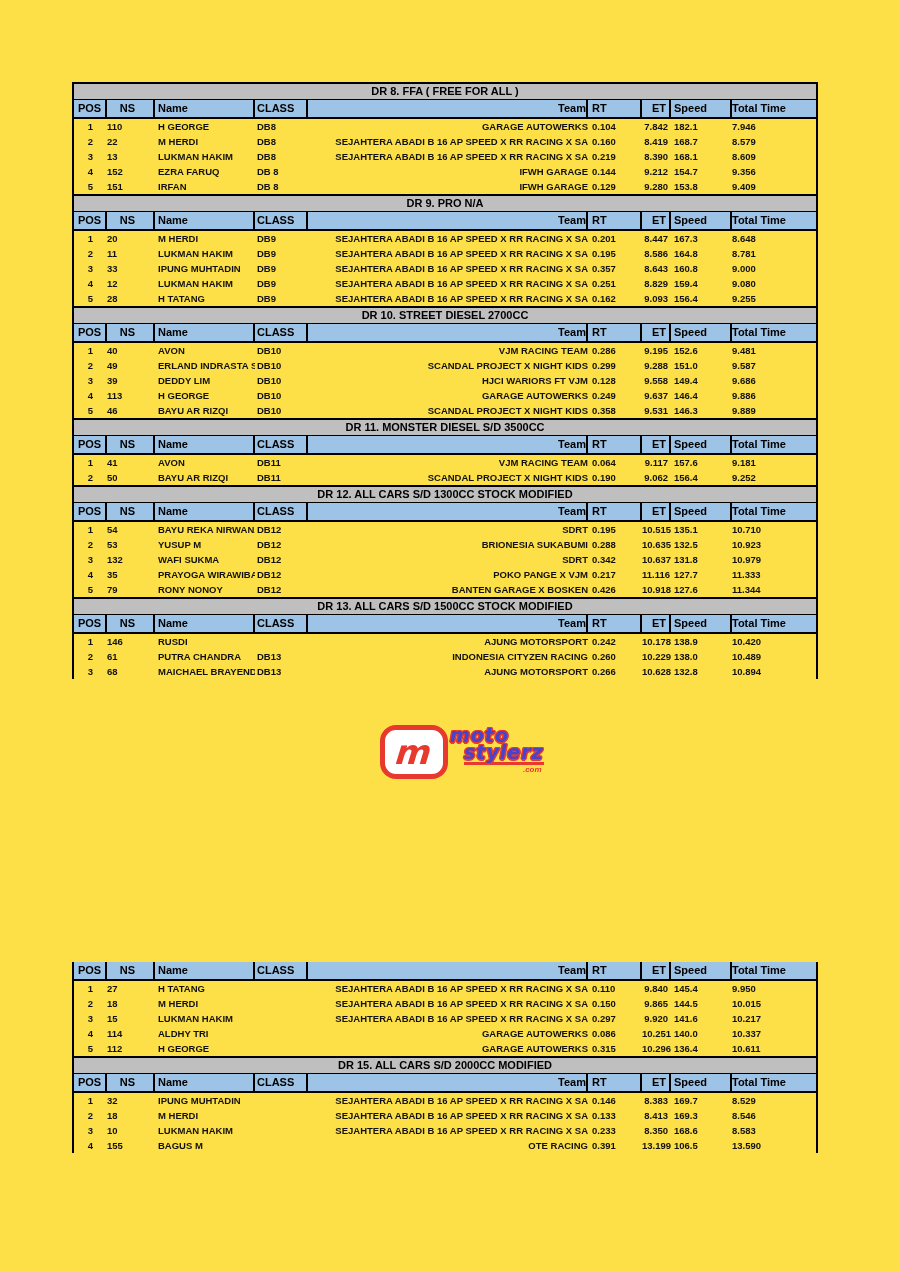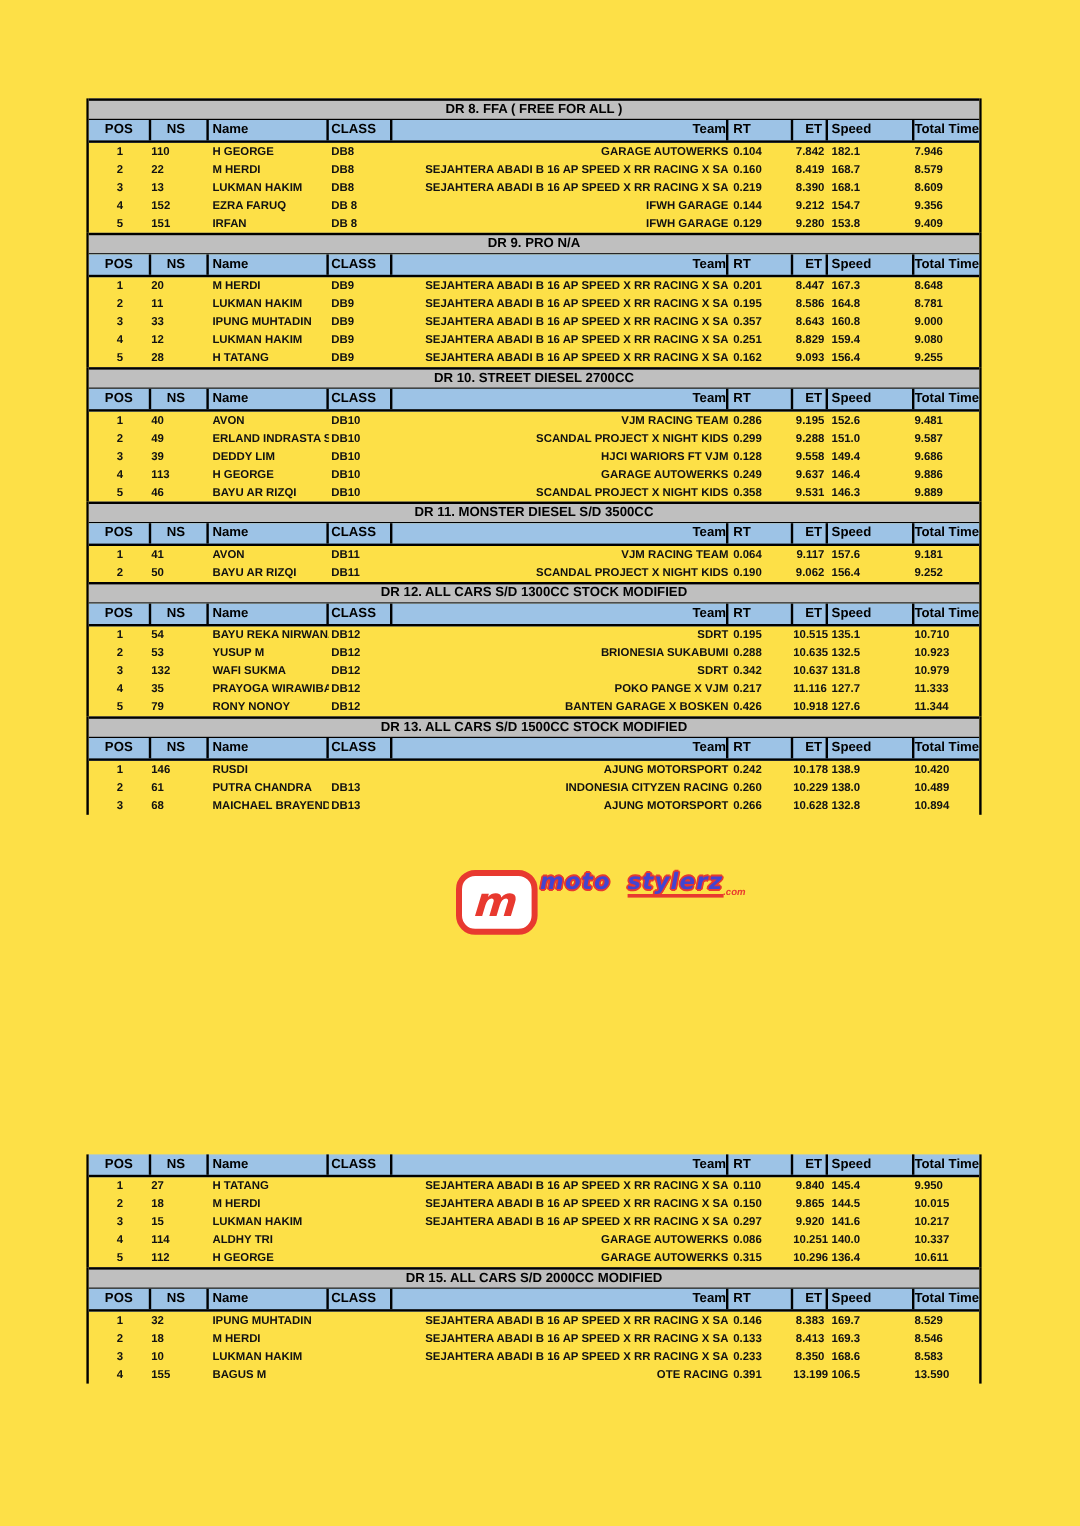--- a/index.html
+++ b/index.html
@@ -11,36 +11,36 @@
   .section-title{background:#BFBFBF;border-top:2px solid #000;border-bottom:1px solid #000;
         height:15px;line-height:15px;text-align:center;font-size:11px;font-weight:bold;color:#000;}
   .header-row{display:flex;background:#9DC3E6;border-bottom:2px solid #000;height:17px;}
   .header-cell{box-sizing:border-box;font-size:11px;font-weight:bold;color:#000;text-align:center;
         line-height:16px;overflow:hidden;white-space:nowrap;border-right:2px solid #000;}
   .header-cell:last-child{border-right:none;}
   .row{display:flex;height:15px;}
   .cell{box-sizing:border-box;font-size:9.5px;font-weight:bold;color:#111;line-height:15px;
         overflow:hidden;white-space:nowrap;}
 
-  .c0{width:52px;text-align:center;}
+  .c0{width:33px;text-align:center;}
   .c1{width:48px;padding-right:5px;}
   .c2{width:100px;text-align:left;padding-left:3px;}
   .c3{width:53px;text-align:left;padding-left:2px;}
   .c4{width:280px;text-align:right;padding-left:3px;}
   .c5{width:54px;text-align:left;padding-left:4px;}
   .c6{width:29px;text-align:right;padding-right:3px;}
-  .c7{width:72px;text-align:left;padding-left:3px;}
+  .c7{width:61px;text-align:left;padding-left:3px;}
   .c8{flex:1;text-align:left;padding-right:3px;}
 
   .logo{position:absolute;left:380px;top:725px;display:flex;align-items:flex-start;}
   .badge{width:58px;height:44px;border:5px solid #e8392f;border-radius:16px;background:#fff;
         display:flex;align-items:center;justify-content:center;}
   .badge-m{font-family:"DejaVu Sans",sans-serif;font-size:34px;font-weight:bold;font-style:italic;
         color:#e8392f;line-height:40px;transform:skewX(-6deg);}
-  .logo-text{margin-left:2px;margin-top:2px;display:flex;flex-direction:row;}
+  .logo-text{margin-left:2px;margin-top:2px;display:flex;flex-direction:column;}
   .logo-line{font-family:"DejaVu Sans",sans-serif;font-weight:bold;font-style:italic;font-size:19px;
         line-height:17px;color:#4344d0;letter-spacing:1px;
         text-shadow:-1.5px 0 #e8392f,1.5px 0 #e8392f,0 -1.5px #e8392f,0 1.5px #e8392f,
                     -1px -1px #e8392f,1px 1px #e8392f,-1px 1px #e8392f,1px -1px #e8392f;}
   .logo-line2{margin-left:14px;border-bottom:3px solid #e8392f;padding-bottom:1px;}
   .logo-com{align-self:flex-end;font-size:8px;font-weight:bold;font-style:italic;color:#e8392f;
         line-height:9px;margin-right:2px;}
 </style>
 </head>
 <body>

